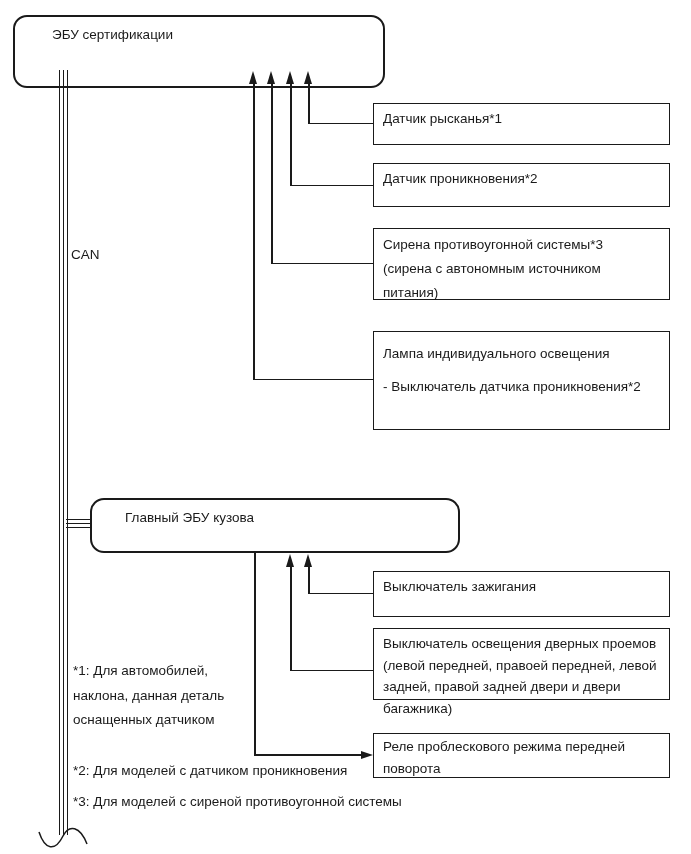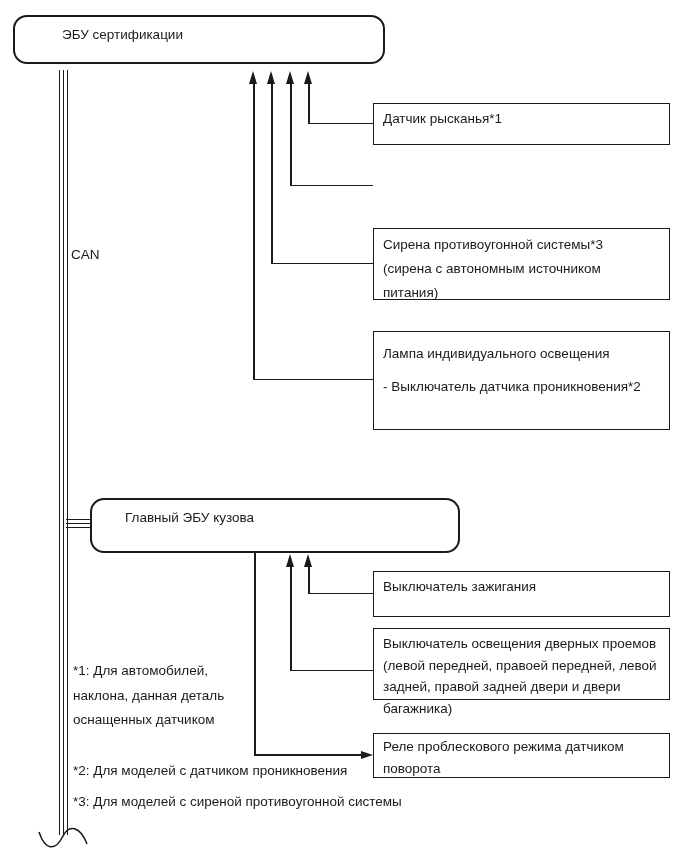--- a/index.html
+++ b/index.html
@@ -7,21 +7,21 @@
   .canvas {
     position:relative; width:691px; height:854px; background:#ffffff;
     font-family:"Liberation Sans", sans-serif; color:#1a1a1a; font-size:13.5px;
     overflow:hidden;
   }
   
   .rbox {
     position:absolute; border:2px solid #1a1a1a; border-radius:14px;
     background:#ffffff;
   }
-  #cert { left:13px; top:15px; width:372px; height:49px; padding:10px 0 0 47px; }
+  #cert { left:13px; top:15px; width:372px; height:73px; padding:10px 0 0 37px; }
   #body { left:90px; top:498px; width:370px; height:55px; padding:10px 0 14px 33px; }
 
   
   .cbox {
     position:absolute; left:373px; width:297px; border:1.5px solid #1a1a1a;
     background:#ffffff; padding:5px 9px 2px 9px; line-height:19px;
   }
   #c1 { top:103px; height:42px; }
   #c2 { top:163px; height:44px; }
   #c3 { top:228px; height:72px; line-height:24px; padding-top:4px; }
@@ -121,41 +121,44 @@
   <div class="arr-up" id="a6"></div>
   <div class="vline" id="l6v"></div>
   <div class="hline" id="l6h"></div>
   <div class="vline" id="l7v"></div>
   <div class="hline" id="l7h"></div>
   <div class="arr-right" id="a7"></div>
 
   <div class="cbox" id="c1">
     <div>Датчик рысканья*1</div>
   </div>
+  <div class="cbox" id="c2">
+    <div>Датчик проникновения*2</div>
+  </div>
   <div class="cbox" id="c3">
     <div>Сирена противоугонной системы*3</div>
     <div>(сирена с автономным источником</div>
     <div>питания)</div>
   </div>
   <div class="cbox" id="c4">
     <div>Лампа индивидуального освещения</div>
     <div>- Выключатель датчика проникновения*2</div>
   </div>
 
   <div class="cbox" id="c5">
     <div>Выключатель зажигания</div>
   </div>
   <div class="cbox" id="c6">
     <div>Выключатель освещения дверных проемов</div>
     <div>(левой передней, правоей передней, левой</div>
     <div>задней, правой задней двери и двери</div>
     <div>багажника)</div>
   </div>
   <div class="cbox" id="c7">
-    <div>Реле проблескового режима датчиком</div>
+    <div>Реле проблескового режима передней</div>
     <div>поворота</div>
   </div>
 
   <div class="fn" id="fn1">
     <div>*1: Для автомобилей,</div>
     <div>наклона, данная деталь</div>
     <div>оснащенных датчиком</div>
   </div>
   <div class="fn" id="fn2">*2: Для моделей с датчиком проникновения</div>
   <div class="fn" id="fn3">*3: Для моделей с сиреной противоугонной системы</div>

